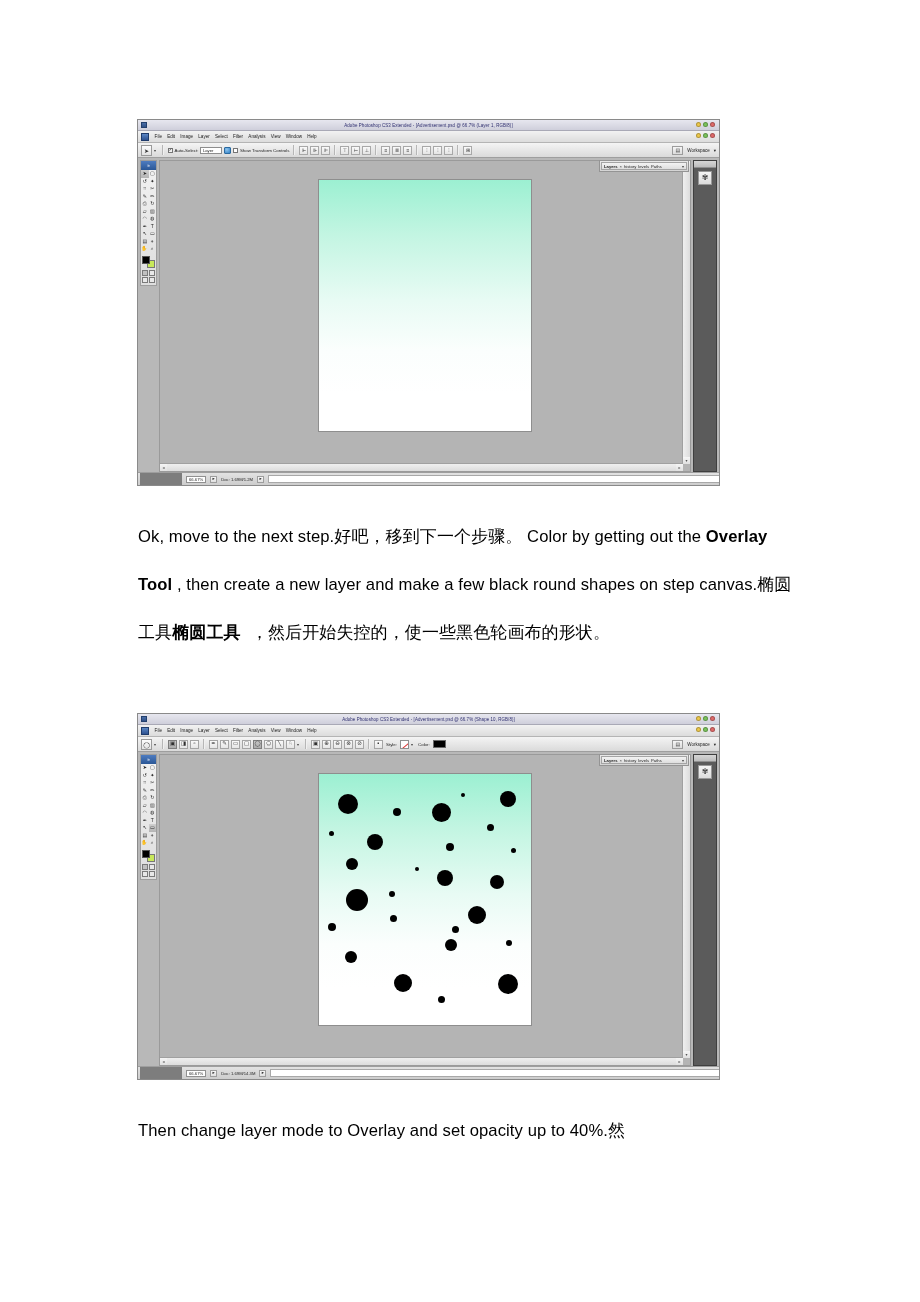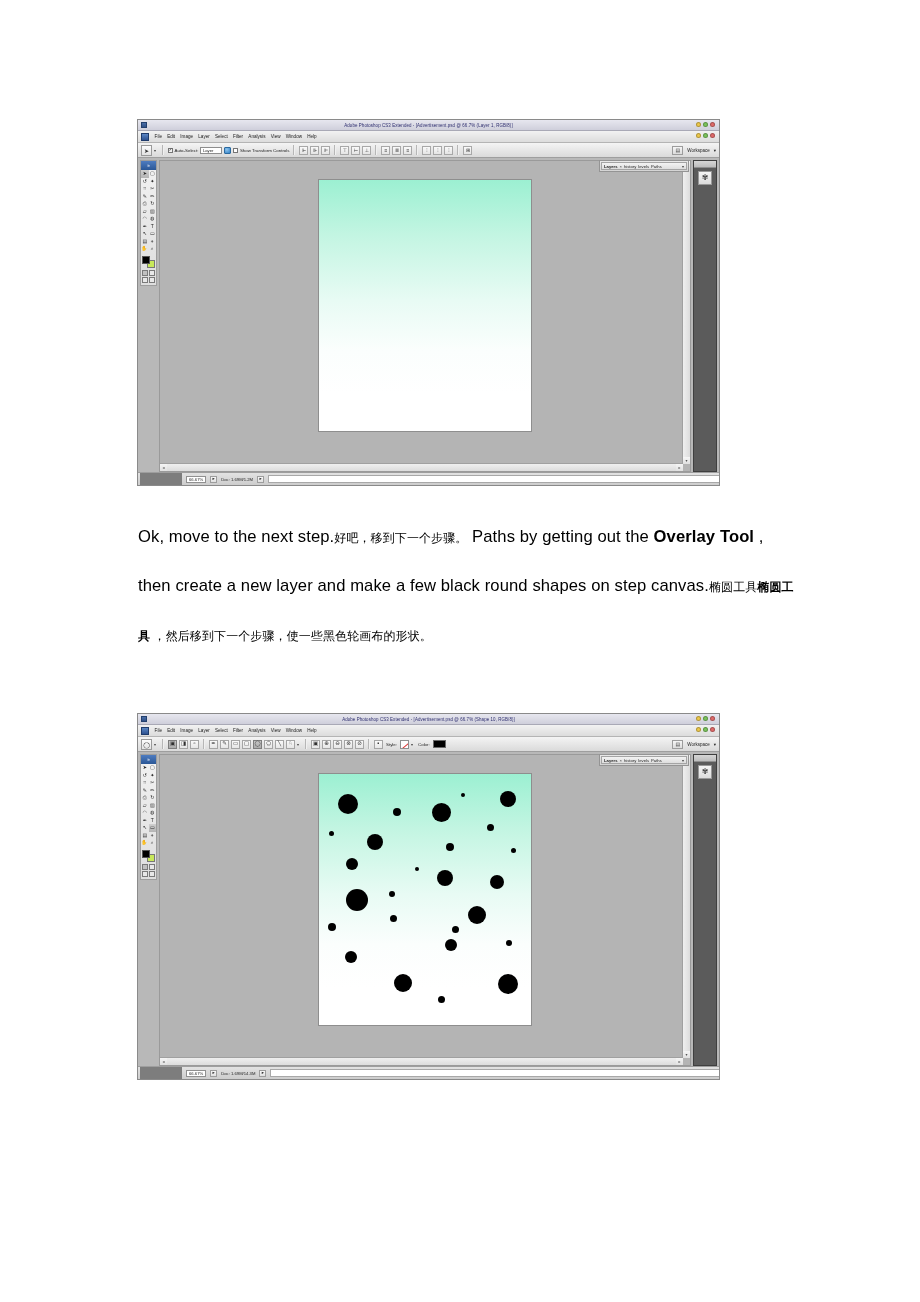--- a/index.html
+++ b/index.html
@@ -432,21 +432,21 @@
     width: 660px;
     font-size: 16.6px;
     line-height: 47px;
     color: #000;
     font-family: "Liberation Sans", sans-serif;
     letter-spacing: 0.1px;
   }
   .article.para1 { top: 513px; }
   .article.para2 { top: 1107px; }
   .article b { font-weight: bold; }
-  .cjk { font-family: Liberation Sans, sans-serif; font-size: 12px; }
+  .cjk { font-family: Liberation Mono, monospace; font-size: 17px; }
 </style>
 </head>
 <body>
 
 <div class="page">
 
   <div class="ps-window shot1">
 
     <div class="ps-titlebar">
       <div class="ps-app-icon"></div>
@@ -613,23 +613,23 @@
       <div class="status-dark"></div>
       <div class="zoom-field">66.67%</div>
       <div class="status-btn">▸</div>
       <span>Doc: 1.69M/1.2M</span>
       <div class="status-btn">▸</div>
       <div class="status-fill"></div>
     </div>
   </div>
 
   <div class="article para1">
-    <span>Ok, move to the next step.</span><span class="cjk">好吧，移到下一个步骤。</span><span> Paths by getting</span>
+    <span>Ok, move to the next step.</span><span class="cjk">好吧，移到下一个步骤。</span><span> Color by getting</span>
     <span>out the </span><b>Overlay Tool</b><span> , then create a new layer and make a few</span>
-    <span>black round shapes on step canvas.</span><span class="cjk">椭圆工具</span><b class="cjk">椭圆工具</b><span class="cjk"> ，然后</span><span class="cjk">移到下一个步骤，使一些黑色轮画布的形状。</span>
+    <span>black round shapes on step canvas.</span><span class="cjk">椭圆工具</span><b class="cjk">椭圆工具</b><span class="cjk"> ，然后</span><span class="cjk">开始失控的，使一些黑色轮画布的形状。</span>
   </div>
 
   <div class="ps-window shot2">
 
     <div class="ps-titlebar">
       <div class="ps-app-icon"></div>
       <div class="ps-title-text">Adobe Photoshop CS3 Extended - [Advertisement.psd @ 66.7% (Shape 10, RGB/8)]</div>
       <div class="traffic">
         <i class="y"></i>
         <i class="g"></i>
@@ -814,14 +814,17 @@
     <div class="ps-status">
       <div class="status-dark"></div>
       <div class="zoom-field">66.67%</div>
       <div class="status-btn">▸</div>
       <span>Doc: 1.69M/14.3M</span>
       <div class="status-btn">▸</div>
       <div class="status-fill"></div>
     </div>
   </div>
 
+  <div class="article para2">
+    <span>Then change layer mode to Overlay and set opacity up to 40%.</span><span class="cjk">然</span>
+  </div>
 
 </div>
 
 </body></html>

